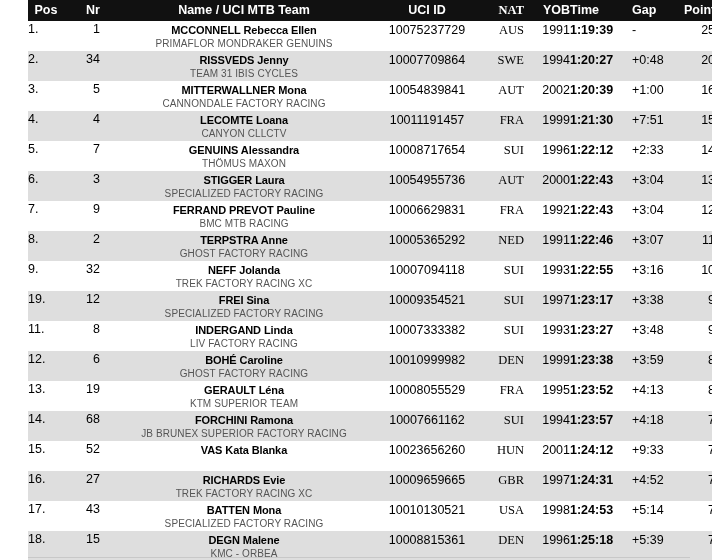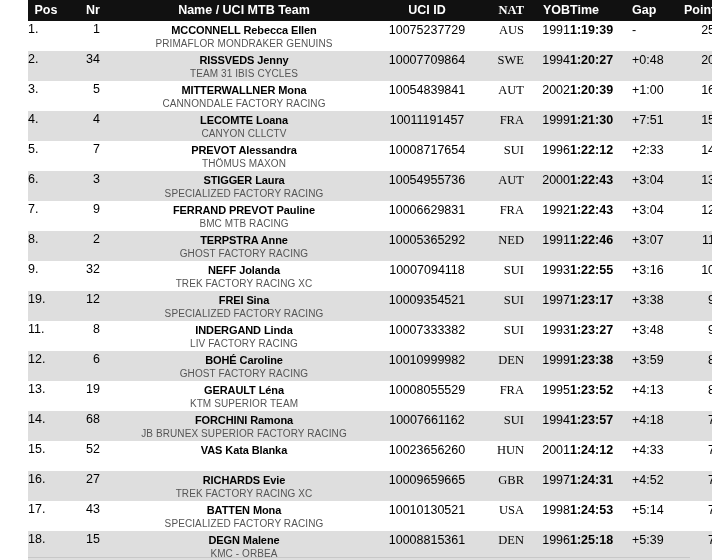--- a/index.html
+++ b/index.html
@@ -193,21 +193,21 @@
           <td class="c-nat cell-nat">FRA</td>
           <td class="c-yob cell-yob">1999</td>
           <td class="c-time cell-time">1:21:30</td>
           <td class="c-gap cell-gap">+7:51</td>
           <td class="c-points cell-points">150</td>
         </tr>
         <tr class="rider-row">
           <td class="c-pos cell-pos">5.</td>
           <td class="c-nr cell-nr">7</td>
           <td class="c-name">
-            <div class="rider-name">PREVOT Alessandra</div>
+            <div class="rider-name">GENUINS Alessandra</div>
             <div class="rider-team">THÖMUS MAXON</div>
           </td>
           <td class="c-uciid cell-uciid">10008717654</td>
           <td class="c-nat cell-nat">SUI</td>
           <td class="c-yob cell-yob">1996</td>
           <td class="c-time cell-time">1:22:12</td>
           <td class="c-gap cell-gap">+2:33</td>
           <td class="c-points cell-points">140</td>
         </tr>
         <tr class="rider-row alt">
@@ -340,21 +340,21 @@
           <td class="c-pos cell-pos">15.</td>
           <td class="c-nr cell-nr">52</td>
           <td class="c-name">
             <div class="rider-name">VAS Kata Blanka</div>
             <div class="rider-team empty"></div>
           </td>
           <td class="c-uciid cell-uciid">10023656260</td>
           <td class="c-nat cell-nat">HUN</td>
           <td class="c-yob cell-yob">2001</td>
           <td class="c-time cell-time">1:24:12</td>
-          <td class="c-gap cell-gap">+4:33</td>
+          <td class="c-gap cell-gap">+9:33</td>
           <td class="c-points cell-points">76</td>
         </tr>
         <tr class="rider-row alt">
           <td class="c-pos cell-pos">16.</td>
           <td class="c-nr cell-nr">27</td>
           <td class="c-name">
             <div class="rider-name">RICHARDS Evie</div>
             <div class="rider-team">TREK FACTORY RACING XC</div>
           </td>
           <td class="c-uciid cell-uciid">10009659665</td>

